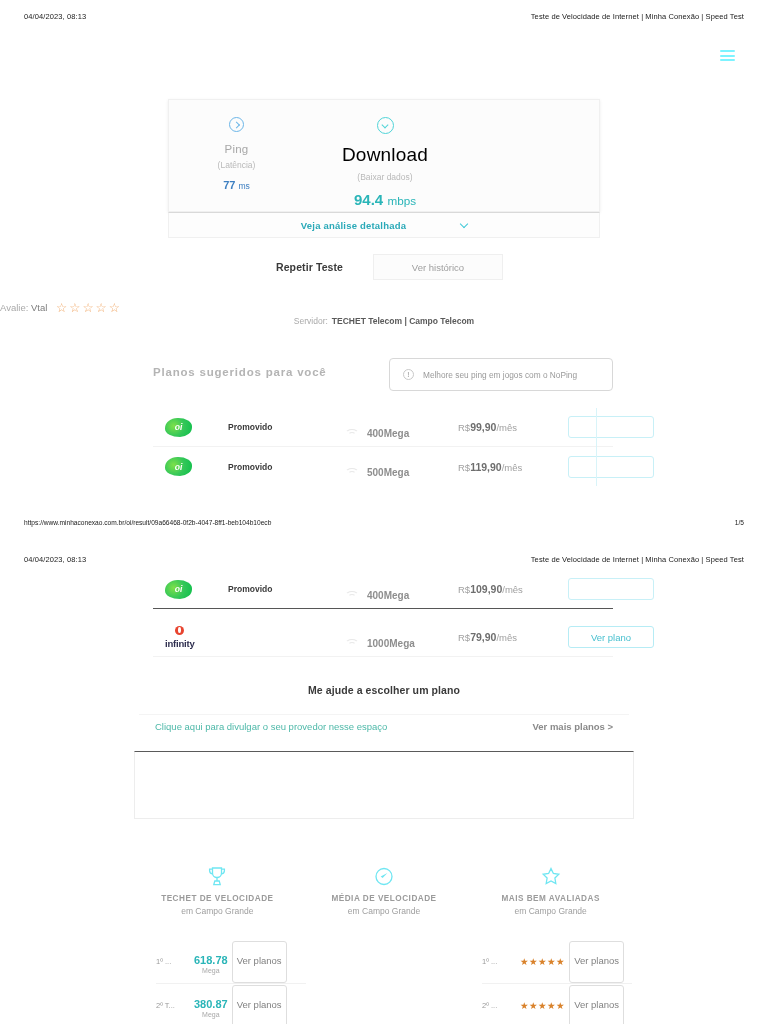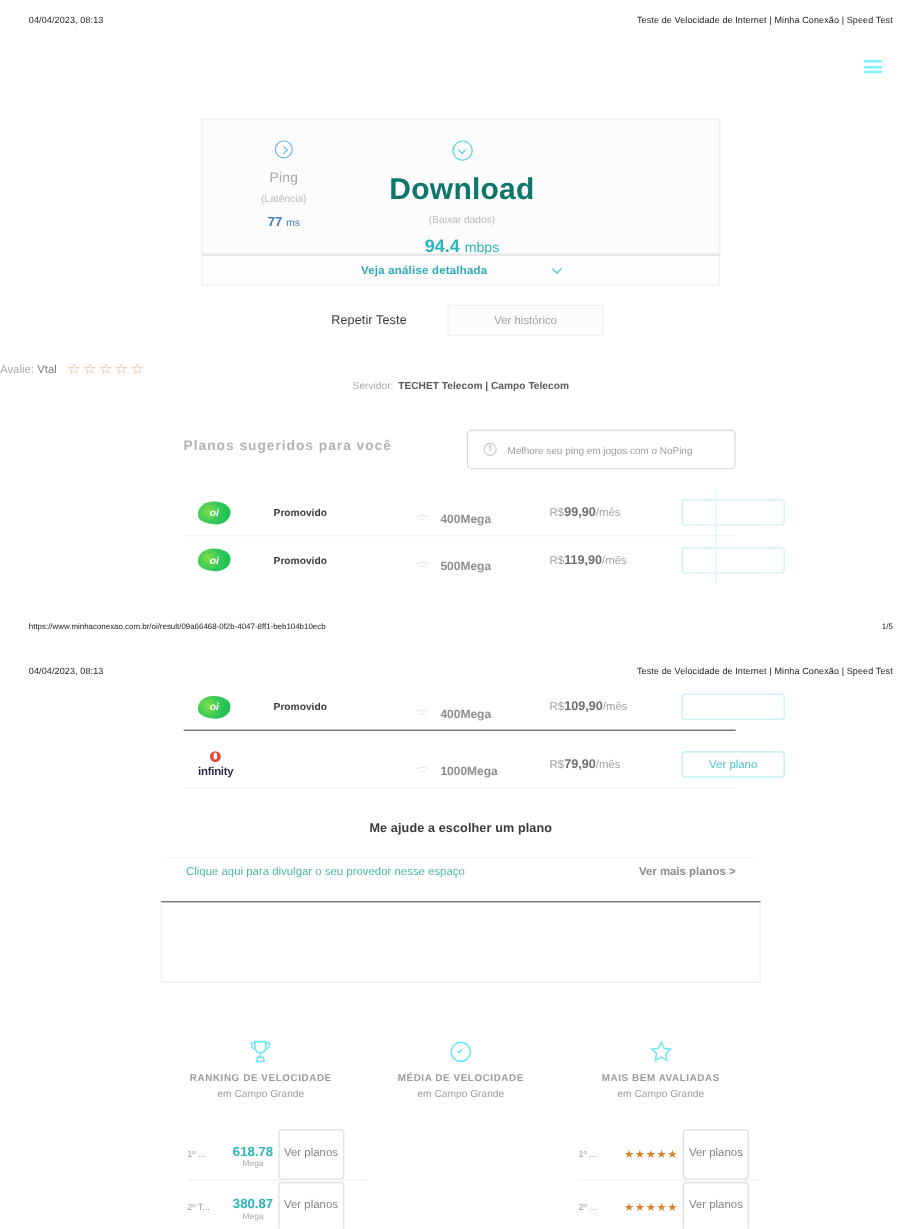--- a/index.html
+++ b/index.html
@@ -64,21 +64,21 @@
     transform-origin: center;
   }
   .ping .m-icon { color: #6cb6e8; }
   .ping .m-icon::after { transform: translate(-60%,-50%) rotate(-45deg); }
   .dl .m-icon { color: #4fd4d8; width: 17px; height: 17px; }
   .dl .m-icon::after { transform: translate(-50%,-70%) rotate(45deg); }
   .ul .m-icon { color: #f0a868; }
   .ul .m-icon::after { transform: translate(-50%,-25%) rotate(-135deg); }
 
   .m-name { font-size: 11.5px; color: #a8a8a8; letter-spacing: .2px; font-weight: 300; }
-  .dl .m-name { font-size: 25px; color: #0f766e; line-height: 1.05; font-weight: bold; }
+  .dl .m-name { font-size: 19px; color: #000000; line-height: 1.05; }
   .m-sub { font-size: 8.5px; color: #b9b9b9; margin-top: 5px; }
   .dl .m-sub { margin-top: 7px; }
   .m-val { margin-top: 9px; font-size: 11px; }
   .dl .m-val { font-size: 15px; }
   .m-num { font-weight: 700; }
   .m-unit { font-weight: 400; font-size: .78em; }
   .ping .m-num, .ping .m-unit { color: #3d7fc1; }
   .dl .m-num, .dl .m-unit { color: #2ab5b8; }
   .ul .m-num, .ul .m-unit { color: #d98b2b; }
 
@@ -95,21 +95,21 @@
     transform: rotate(45deg);
   }
 
   
   .action-row {
     position: absolute; left: 248px; top: 254px; width: 275px;
     display: flex; align-items: stretch; gap: 0;
   }
   .btn-repeat {
     flex: 0 0 125px; display: flex; align-items: center;
-    font-size: 10.5px; font-weight: 400; color: #3a3a3a; letter-spacing: .1px;
+    font-size: 10.5px; font-weight: 700; color: #3a3a3a; letter-spacing: .1px;
     padding-left: 28px;
   }
   .btn-history {
     flex: 0 0 130px; height: 26px;
     border: 1px solid #efefef; background: #fcfcfc;
     display: flex; align-items: center; justify-content: center;
     font-size: 9.5px; color: #9e9e9e;
   }
 
   
@@ -410,21 +410,21 @@
   <div class="rank-cols">
     <div class="rank-col">
       <div class="rc-icon">
         <svg width="20" height="21" viewBox="0 0 20 21" fill="none" stroke="#6fe6f2" stroke-width="1.3">
           <path d="M5.5 2h9v5a4.5 4.5 0 0 1-9 0V2z"></path>
           <path d="M5.5 3.2H2.6v1.6a3.2 3.2 0 0 0 3 3.1"></path>
           <path d="M14.5 3.2h2.9v1.6a3.2 3.2 0 0 1-3 3.1"></path>
           <path d="M10 11.5v3.4M6.8 18.6h6.4M7.8 15h4.4l1 3.6H6.8z"></path>
         </svg>
       </div>
-      <div class="rc-title">RANKING DE VELOCIDADE</div>
+      <div class="rc-title">TECHET DE VELOCIDADE</div>
       <div class="rc-sub">em Campo Grande</div>
     </div>
     <div class="rank-col">
       <div class="rc-icon">
         <svg width="20" height="21" viewBox="0 0 20 21" fill="none" stroke="#6fe6f2" stroke-width="1.3">
           <circle cx="10" cy="10.5" r="8"></circle>
           <path d="M13.4 7.1 8.6 12l-1.9-1.4z" fill="#6fe6f2" stroke="none"></path>
         </svg>
       </div>
       <div class="rc-title">MÉDIA DE VELOCIDADE</div>

